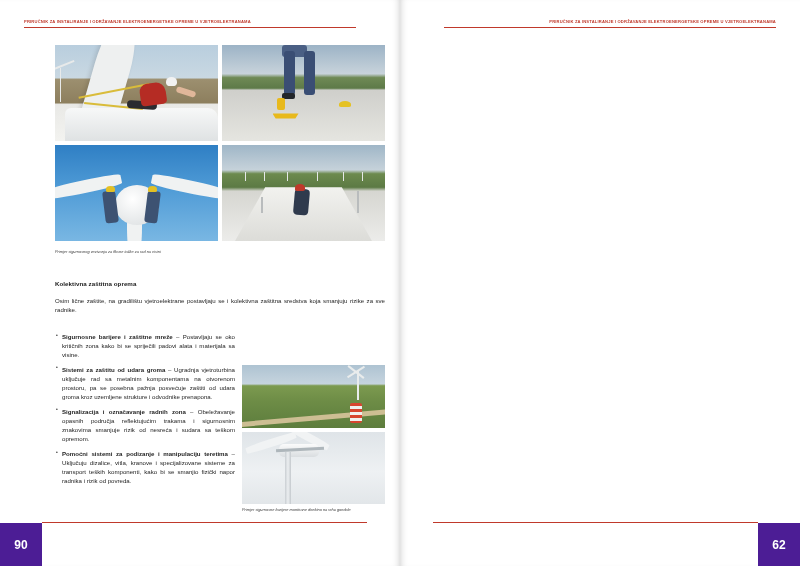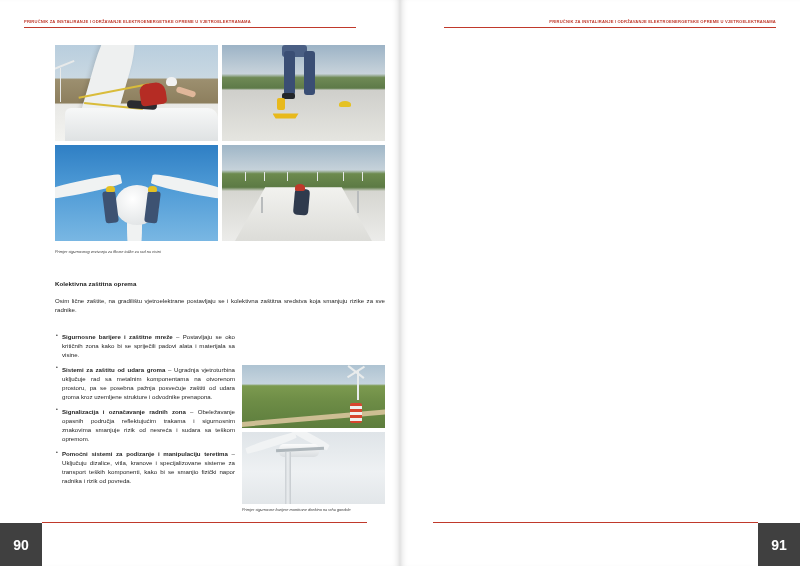--- a/index.html
+++ b/index.html
@@ -57,23 +57,23 @@
     height: 1.3px;
     background: #c0392b;
   }
   .page.left  .footrule { left: 42px; right: 33px; }
   .page.right .footrule { left: 33px; right: 42px; }
   .folio {
     position: absolute;
     bottom: 0;
     width: 42px;
     height: 43px;
-    background: #404040;
+    background: #4c1d95;
     color: #ffffff;
-    font-size: 14px;
+    font-size: 12px;
     font-weight: bold;
     display: flex;
     align-items: center;
     justify-content: center;
   }
   .page.left  .folio { left: 0; }
   .page.right .folio { right: 0; }
 
   
   .h3 {
@@ -394,16 +394,16 @@
     <div class="footrule"></div>
     <div class="folio">90</div>
   </div>
 
   <div class="page right">
 
     <div class="runhead">PRIRUČNIK ZA INSTALIRANJE I ODRŽAVANJE ELEKTROENERGETSKE OPREME U VJETROELEKTRANAMA</div>
     <div class="runrule"></div>
 
     <div class="footrule"></div>
-    <div class="folio">91</div>
+    <div class="folio">62</div>
   </div>
 
 </div>
 
 </body></html>

